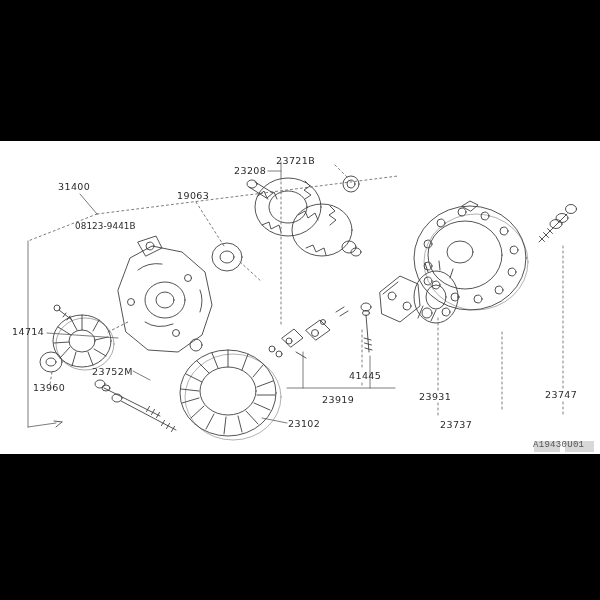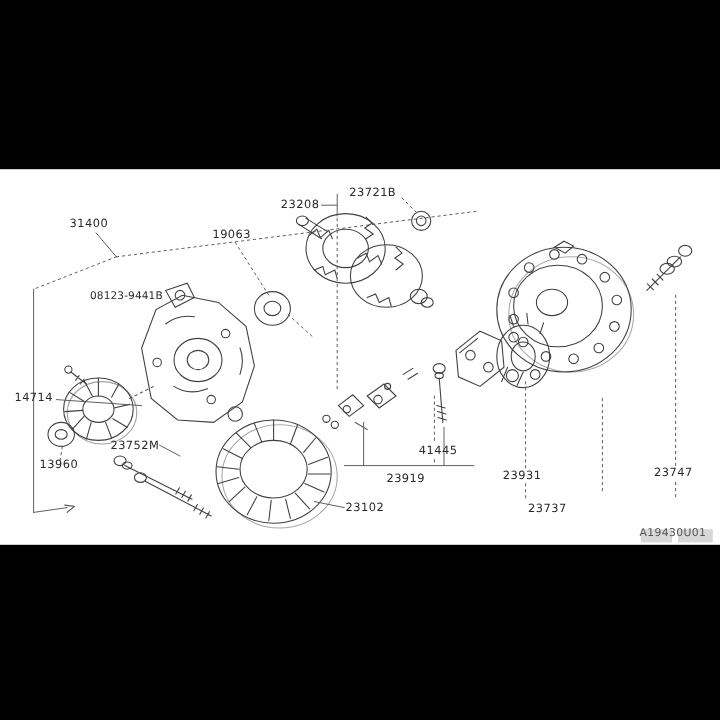--- a/index.html
+++ b/index.html
@@ -8,24 +8,24 @@
     background:#ffffff;font-family:"DejaVu Sans","Liberation Sans",sans-serif;
   }
   .letterbox{position:absolute;left:0;width:600px;background:#000;}
   #bar-top{top:0;height:141px;}
   #bar-bottom{top:454px;height:146px;}
   #drawing{position:absolute;left:0;top:0;}
   .plabel{
     position:absolute;font-size:9.5px;line-height:11px;color:#2a2a2a;
     letter-spacing:.4px;white-space:nowrap;
   }
-  .plabel.small{font-size:8.8px;letter-spacing:.1px;margin-top:21px;}
+  .plabel.small{font-size:8.8px;letter-spacing:.1px;}
   #figcode{
     position:absolute;left:533px;top:440px;font-size:9px;color:#555;
-    letter-spacing:.3px;white-space:nowrap;
+    letter-spacing:.3px;white-space:nowrap;font-family:Liberation Mono, monospace;
   }
   .hl{position:absolute;background:#d8d8d8;}
 </style>
 </head>
 <body>
 
 <div id="stage">
 
   <svg id="drawing" width="600" height="600" viewBox="0 0 600 600">
     <g stroke="#404040" stroke-width="0.9" fill="none" stroke-linecap="round">
@@ -184,21 +184,21 @@
         <path d="M502,332 L502,412" stroke-dasharray="2,3"></path>
         <path d="M563,246 L563,388 M563,402 L563,414" stroke-dasharray="2,3"></path>
       </g>
     </g>
   </svg>
 
   <span class="plabel" style="left:58px;top:181px">31400</span>
   <span class="plabel small" style="left:75px;top:221px">08123-9441B</span>
   <span class="plabel" style="left:177px;top:190px">19063</span>
   <span class="plabel" style="left:234px;top:165px">23208</span>
-  <span class="plabel" style="left:291px;top:155px">23721B</span>
+  <span class="plabel" style="left:276px;top:155px">23721B</span>
   <span class="plabel" style="left:12px;top:326px">14714</span>
   <span class="plabel" style="left:33px;top:382px">13960</span>
   <span class="plabel" style="left:92px;top:366px">23752M</span>
   <span class="plabel" style="left:288px;top:418px">23102</span>
   <span class="plabel" style="left:322px;top:394px">23919</span>
   <span class="plabel" style="left:349px;top:370px">41445</span>
   <span class="plabel" style="left:419px;top:391px">23931</span>
   <span class="plabel" style="left:440px;top:419px">23737</span>
   <span class="plabel" style="left:545px;top:389px">23747</span>
 

